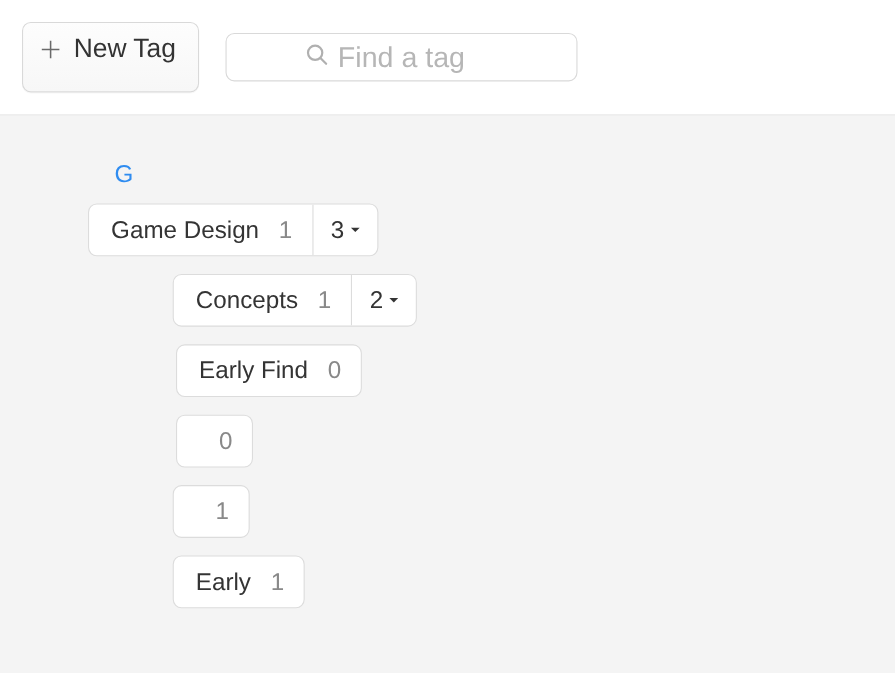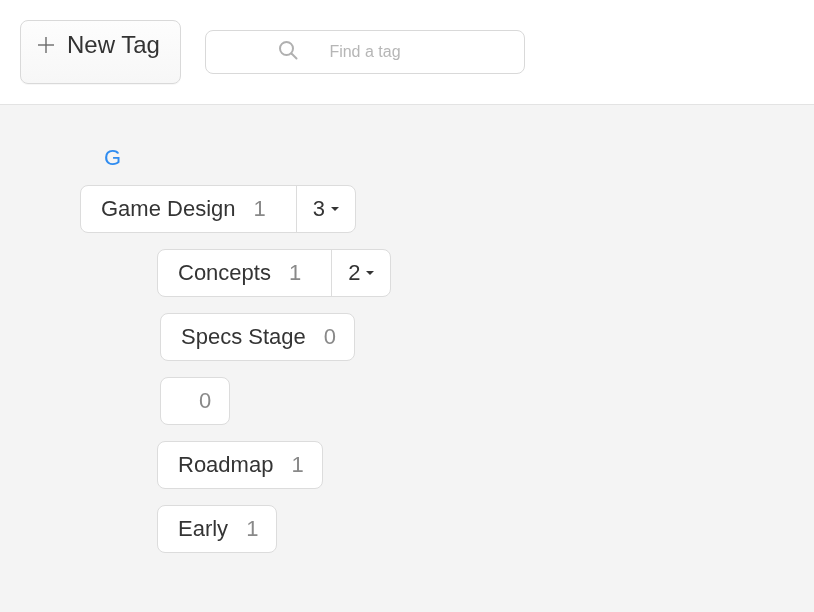--- a/index.html
+++ b/index.html
@@ -49,21 +49,21 @@
       left: 72px;
       top: 50%;
       transform: translateY(-50%);
       pointer-events: none;
     }
     .search-input {
       width: 100%;
       height: 44px;
       border: 1px solid #d9d9d9;
       border-radius: 8px;
-      font-size: 16px;
+      font-size: 26px;
       color: #333;
       background: #fff;
       text-align: center;
       padding: 0 4px;
       outline: none;
     }
     .search-input::placeholder {
       color: #b6b6b6;
       text-align: center;
     }
@@ -82,21 +82,20 @@
     }
     .tag {
       display: inline-flex;
       align-items: stretch;
       background: #ffffff;
       border: 1px solid #dcdcdc;
       border-radius: 8px;
       height: 48px;
       overflow: hidden;
       vertical-align: top;
-      gap: 12px;
     }
     .tag-main {
       display: inline-flex;
       align-items: center;
       padding: 0 18px 0 20px;
       cursor: pointer;
     }
     .tag-label {
       font-size: 22px;
       color: #343434;
@@ -182,38 +181,37 @@
               <path d="M2 4 L6 8 L10 4 Z" fill="#343434"></path>
             </svg>
         </span>
       </div>
     </div>
   </div>
 
   <div class="tag-row indent-2">
     <div class="tag">
       <div class="tag-main">
-        <span class="tag-label">Specs Stage</span>
+        <span class="tag-label">Early Find</span>
         <span class="tag-count">0</span>
       </div>
     </div>
   </div>
 
   <div class="tag-row indent-2">
     <div class="tag">
       <div class="tag-main">
         <span class="tag-count">0</span>
       </div>
     </div>
   </div>
 
   <div class="tag-row indent-1">
     <div class="tag">
       <div class="tag-main">
-        <span class="tag-label">Roadmap</span>
         <span class="tag-count">1</span>
       </div>
     </div>
   </div>
 
   <div class="tag-row indent-1">
     <div class="tag">
       <div class="tag-main">
         <span class="tag-label">Early</span>
         <span class="tag-count">1</span>

